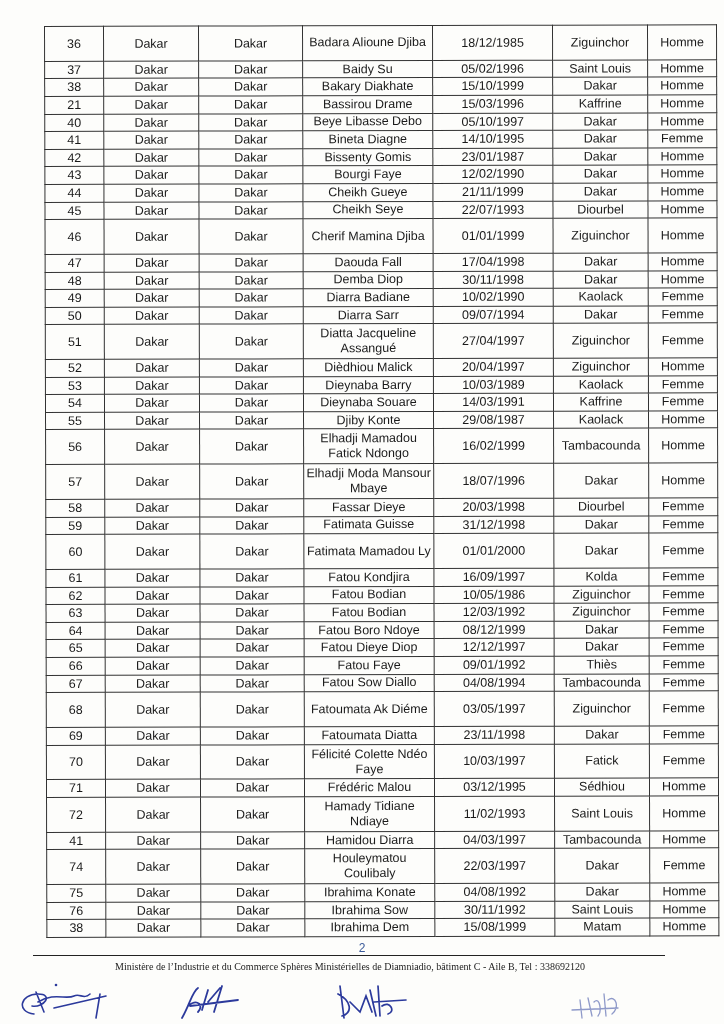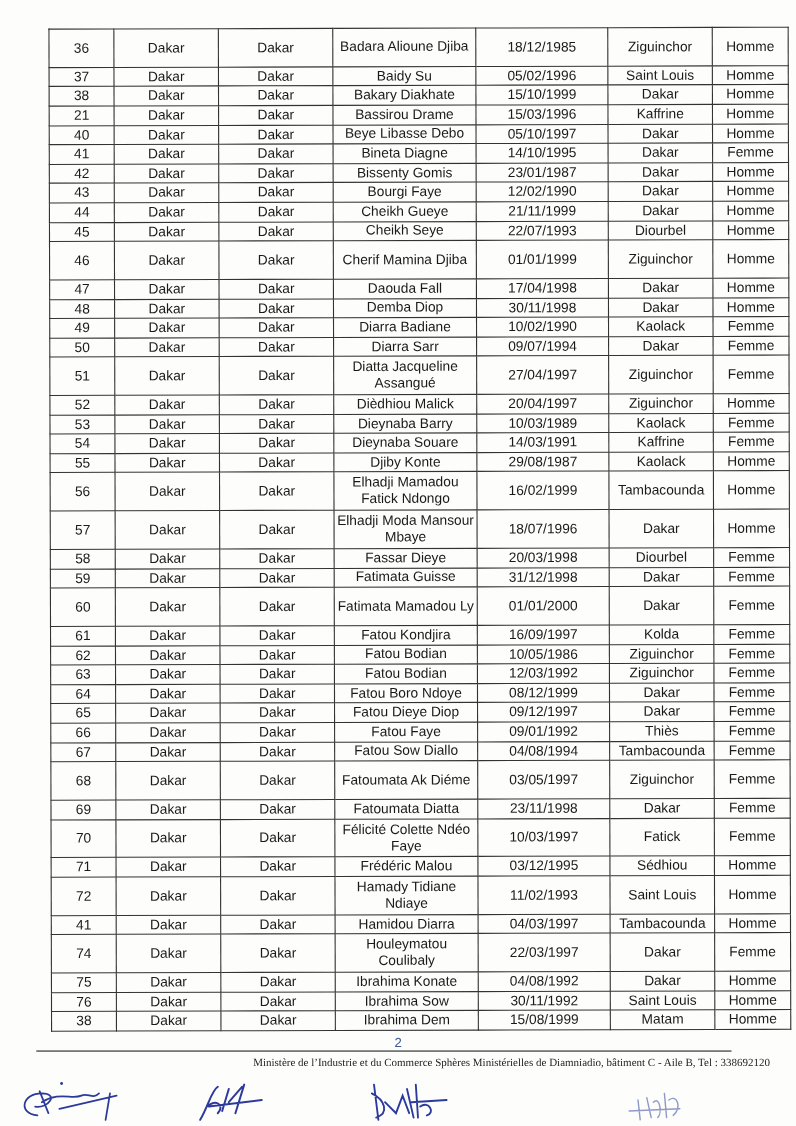--- a/index.html
+++ b/index.html
@@ -21,21 +21,21 @@
   table.roster td.name { white-space: normal; line-height: 15px; border-radius: 11px; }
   table.roster td.num { font-weight: normal; }
   col.c-num { width: 59px; } col.c-reg { width: 95px; } col.c-dep { width: 104px; }
   col.c-name { width: 130px; } col.c-date { width: 120px; } col.c-origin { width: 95px; } col.c-sex { width: 69px; }
   .page-number {
     position: absolute; left: 0; width: 724px; top: 941px; text-align: center;
     color: #3a5a9a; font-size: 12px;
   }
   .footer-line { position: absolute; left: 33px; width: 632px; top: 955px; height: 0; border-top: 1.5px solid #222; }
   .footer-text {
-    position: absolute; left: 0; width: 700px; top: 961px; text-align: right;
+    position: absolute; left: 0; width: 700px; top: 961px; text-align: center;
     font-family: "Liberation Serif", serif; font-size: 10px; color: #222;
   }
   .signatures { position: absolute; left: 0; top: 982px; width: 724px; height: 42px; }
   .sig { position: absolute; }
 </style>
 </head>
 <body>
 
 <table class="roster">
   <colgroup>
@@ -307,21 +307,21 @@
         <td class="name">Fatou Boro Ndoye</td>
         <td>08/12/1999</td>
         <td>Dakar</td>
         <td>Femme</td>
       </tr>
       <tr>
         <td class="num">65</td>
         <td>Dakar</td>
         <td>Dakar</td>
         <td class="name">Fatou Dieye Diop</td>
-        <td>09/12/1997</td>
+        <td>12/12/1997</td>
         <td>Dakar</td>
         <td>Femme</td>
       </tr>
       <tr>
         <td class="num">66</td>
         <td>Dakar</td>
         <td>Dakar</td>
         <td class="name">Fatou Faye</td>
         <td>09/01/1992</td>
         <td>Thiès</td>

